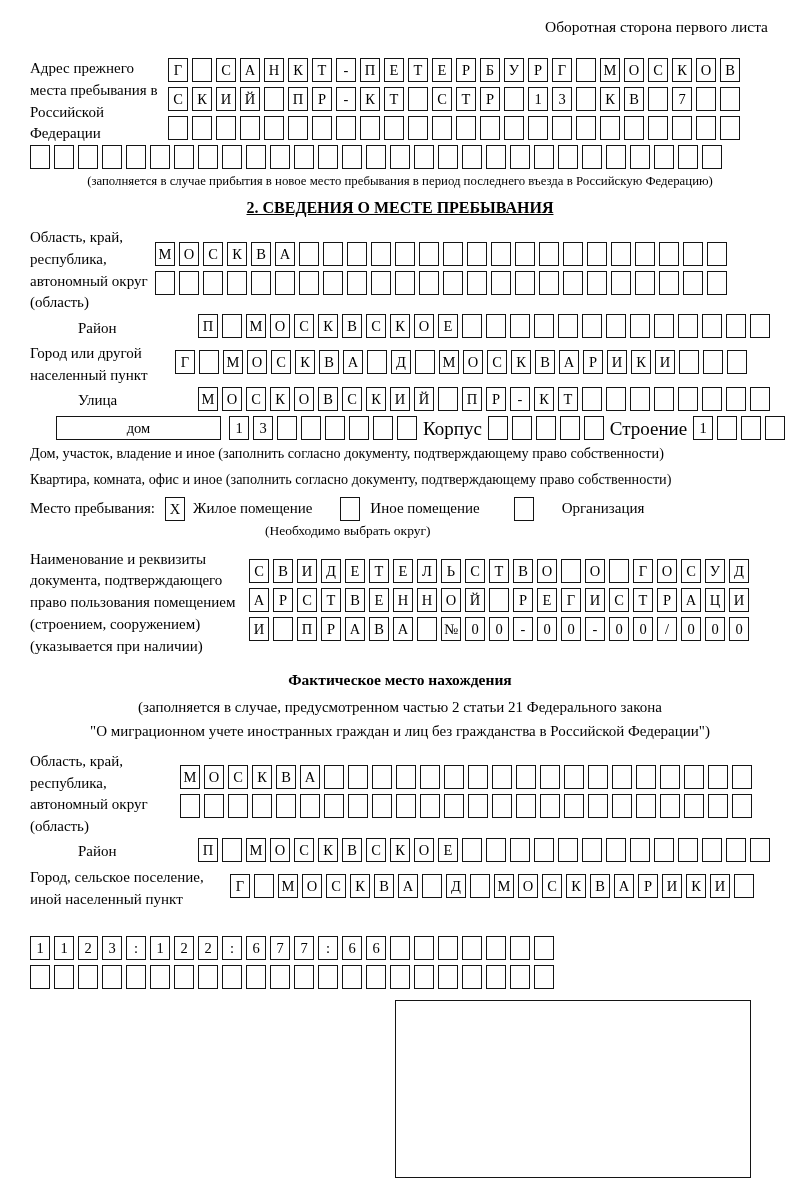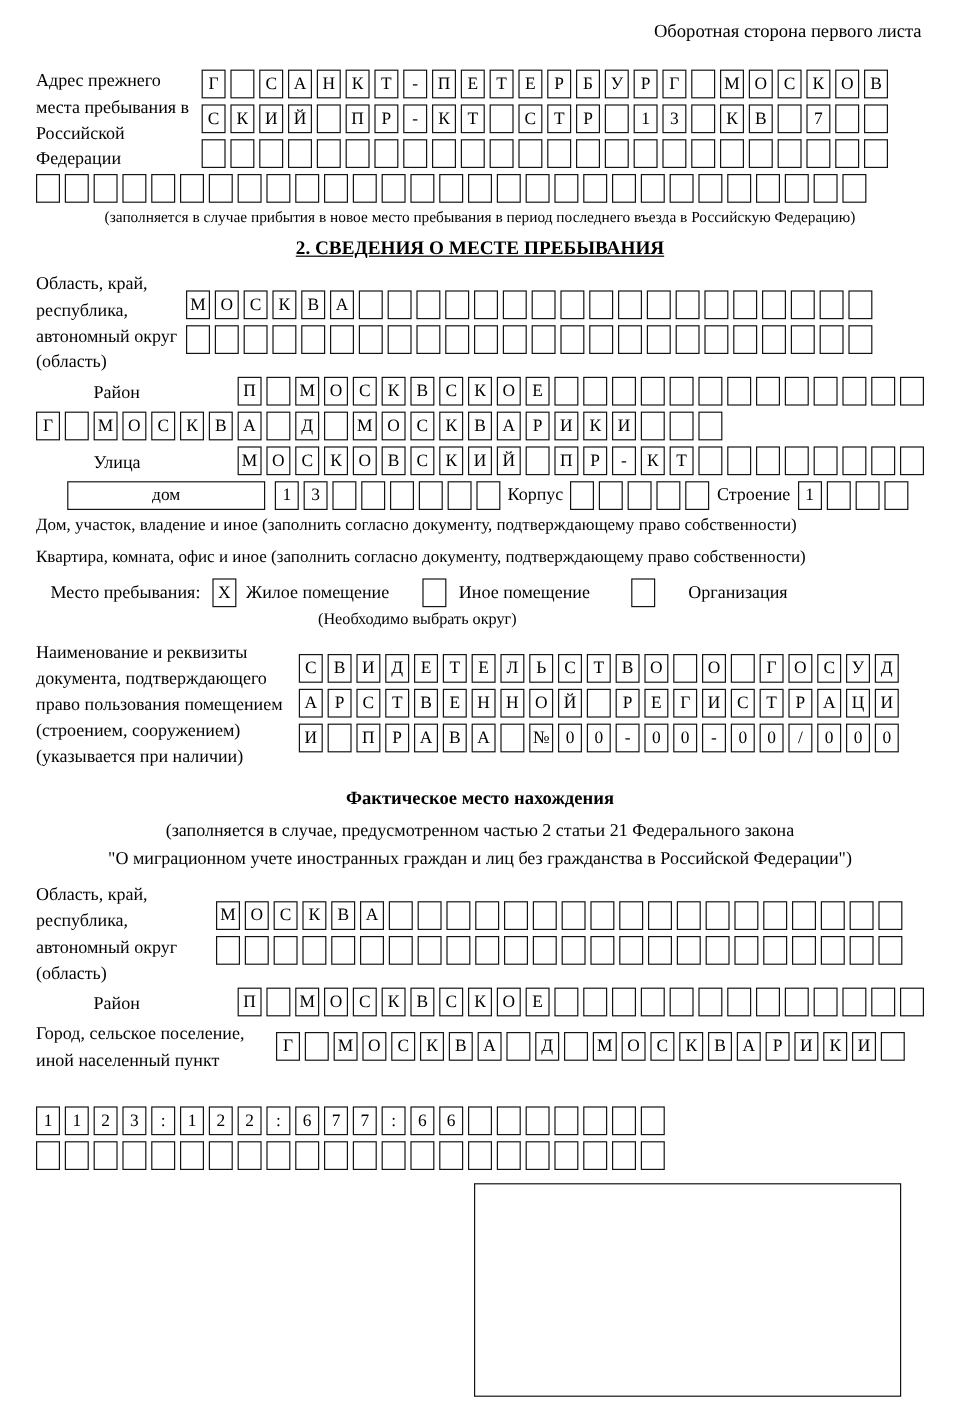--- a/index.html
+++ b/index.html
@@ -12,21 +12,21 @@
   .cell{display:inline-block;box-sizing:content-box;width:18px;height:22px;border:1.5px solid #141414;
         margin-right:4px;text-align:center;font-size:14.5px;line-height:22px;vertical-align:top;
         background:#fff;}
   .note{font-size:12.8px;text-align:center;margin:2px 0 10px 0;}
   .cap{font-size:14.2px;margin:2px 0 9px 0;}
   .sectitle{font-weight:bold;font-size:16px;text-align:center;margin:6px 0 10px 0;text-decoration:underline;}
   .widebox{box-sizing:content-box;display:inline-block;border:1.5px solid #141414;height:22px;
            line-height:22px;text-align:center;font-size:14.5px;vertical-align:top;margin-right:8px;}
   .w-dom{width:163px;margin-left:26px;}
   .w-kv{width:228px;}
-  .inlbl{font-size:15px;line-height:25px;display:inline-block;vertical-align:top;margin:0 6px 0 2px;}
+  .inlbl{font-size:19px;line-height:25px;display:inline-block;vertical-align:top;margin:0 6px 0 2px;}
   .chkrow{display:flex;align-items:center;font-size:15px;margin:4px 0 2px 0;}
   .chkrow .cell{margin:0;}
   .chknote{font-size:13.5px;margin:0 0 10px 235px;}
   .lbl-w138{width:138px;}
   .lbl-w125{width:125px;}
   .lbl-w120{width:120px;margin-left:48px;}
   .lbl-w145{width:145px;}
   .lbl-w150{width:150px;}
   .lbl-w200{width:200px;}
   .lbl-w213{width:213px;padding-right:6px;}
@@ -63,37 +63,38 @@
       <div class="cellrow"><span class="cell"></span><span class="cell"></span><span class="cell"></span><span class="cell"></span><span class="cell"></span><span class="cell"></span><span class="cell"></span><span class="cell"></span><span class="cell"></span><span class="cell"></span><span class="cell"></span><span class="cell"></span><span class="cell"></span><span class="cell"></span><span class="cell"></span><span class="cell"></span><span class="cell"></span><span class="cell"></span><span class="cell"></span><span class="cell"></span><span class="cell"></span><span class="cell"></span><span class="cell"></span><span class="cell"></span></div>
     </div>
   </div>
 
   <div class="frow">
     <div class="flabel lbl-w120">Район</div>
     <div class="cellrow"><span class="cell">П</span><span class="cell"></span><span class="cell">М</span><span class="cell">О</span><span class="cell">С</span><span class="cell">К</span><span class="cell">В</span><span class="cell">С</span><span class="cell">К</span><span class="cell">О</span><span class="cell">Е</span><span class="cell"></span><span class="cell"></span><span class="cell"></span><span class="cell"></span><span class="cell"></span><span class="cell"></span><span class="cell"></span><span class="cell"></span><span class="cell"></span><span class="cell"></span><span class="cell"></span><span class="cell"></span><span class="cell"></span></div>
   </div>
 
   <div class="frow">
+    <div class="flabel lbl-w145">Город или другой населенный пункт</div>
     <div class="cellrow"><span class="cell">Г</span><span class="cell"></span><span class="cell">М</span><span class="cell">О</span><span class="cell">С</span><span class="cell">К</span><span class="cell">В</span><span class="cell">А</span><span class="cell"></span><span class="cell">Д</span><span class="cell"></span><span class="cell">М</span><span class="cell">О</span><span class="cell">С</span><span class="cell">К</span><span class="cell">В</span><span class="cell">А</span><span class="cell">Р</span><span class="cell">И</span><span class="cell">К</span><span class="cell">И</span><span class="cell"></span><span class="cell"></span><span class="cell"></span></div>
   </div>
 
   <div class="frow">
     <div class="flabel lbl-w120">Улица</div>
     <div class="cellrow"><span class="cell">М</span><span class="cell">О</span><span class="cell">С</span><span class="cell">К</span><span class="cell">О</span><span class="cell">В</span><span class="cell">С</span><span class="cell">К</span><span class="cell">И</span><span class="cell">Й</span><span class="cell"></span><span class="cell">П</span><span class="cell">Р</span><span class="cell">-</span><span class="cell">К</span><span class="cell">Т</span><span class="cell"></span><span class="cell"></span><span class="cell"></span><span class="cell"></span><span class="cell"></span><span class="cell"></span><span class="cell"></span><span class="cell"></span></div>
   </div>
 
   <div class="cellrow">
     <span class="widebox w-dom">дом</span><span><span class="cell">1</span><span class="cell">3</span><span class="cell"></span><span class="cell"></span><span class="cell"></span><span class="cell"></span><span class="cell"></span><span class="cell"></span></span><span class="inlbl">Корпус</span><span><span class="cell"></span><span class="cell"></span><span class="cell"></span><span class="cell"></span><span class="cell"></span></span><span class="inlbl">Строение</span><span><span class="cell">1</span><span class="cell"></span><span class="cell"></span><span class="cell"></span></span>
   </div>
   <div class="cap">Дом, участок, владение и иное (заполнить согласно документу, подтверждающему право собственности)</div>
 
   <div class="cap">Квартира, комната, офис и иное (заполнить согласно документу, подтверждающему право собственности)</div>
 
   <div class="chkrow">
-    <span style="margin-right:10px;margin-left:12px;">Место пребывания:</span>
+    <span style="margin-right:10px;">Место пребывания:</span>
     <span class="cell">X</span>
     <span style="margin:0 28px 0 8px;">Жилое помещение</span>
     <span class="cell"></span>
     <span style="margin:0 34px 0 10px;">Иное помещение</span>
     <span class="cell"></span>
     <span style="margin:0 0 0 28px;">Организация</span>
   </div>
   <div class="chknote">(Необходимо выбрать округ)</div>
 
   <div class="frow">

